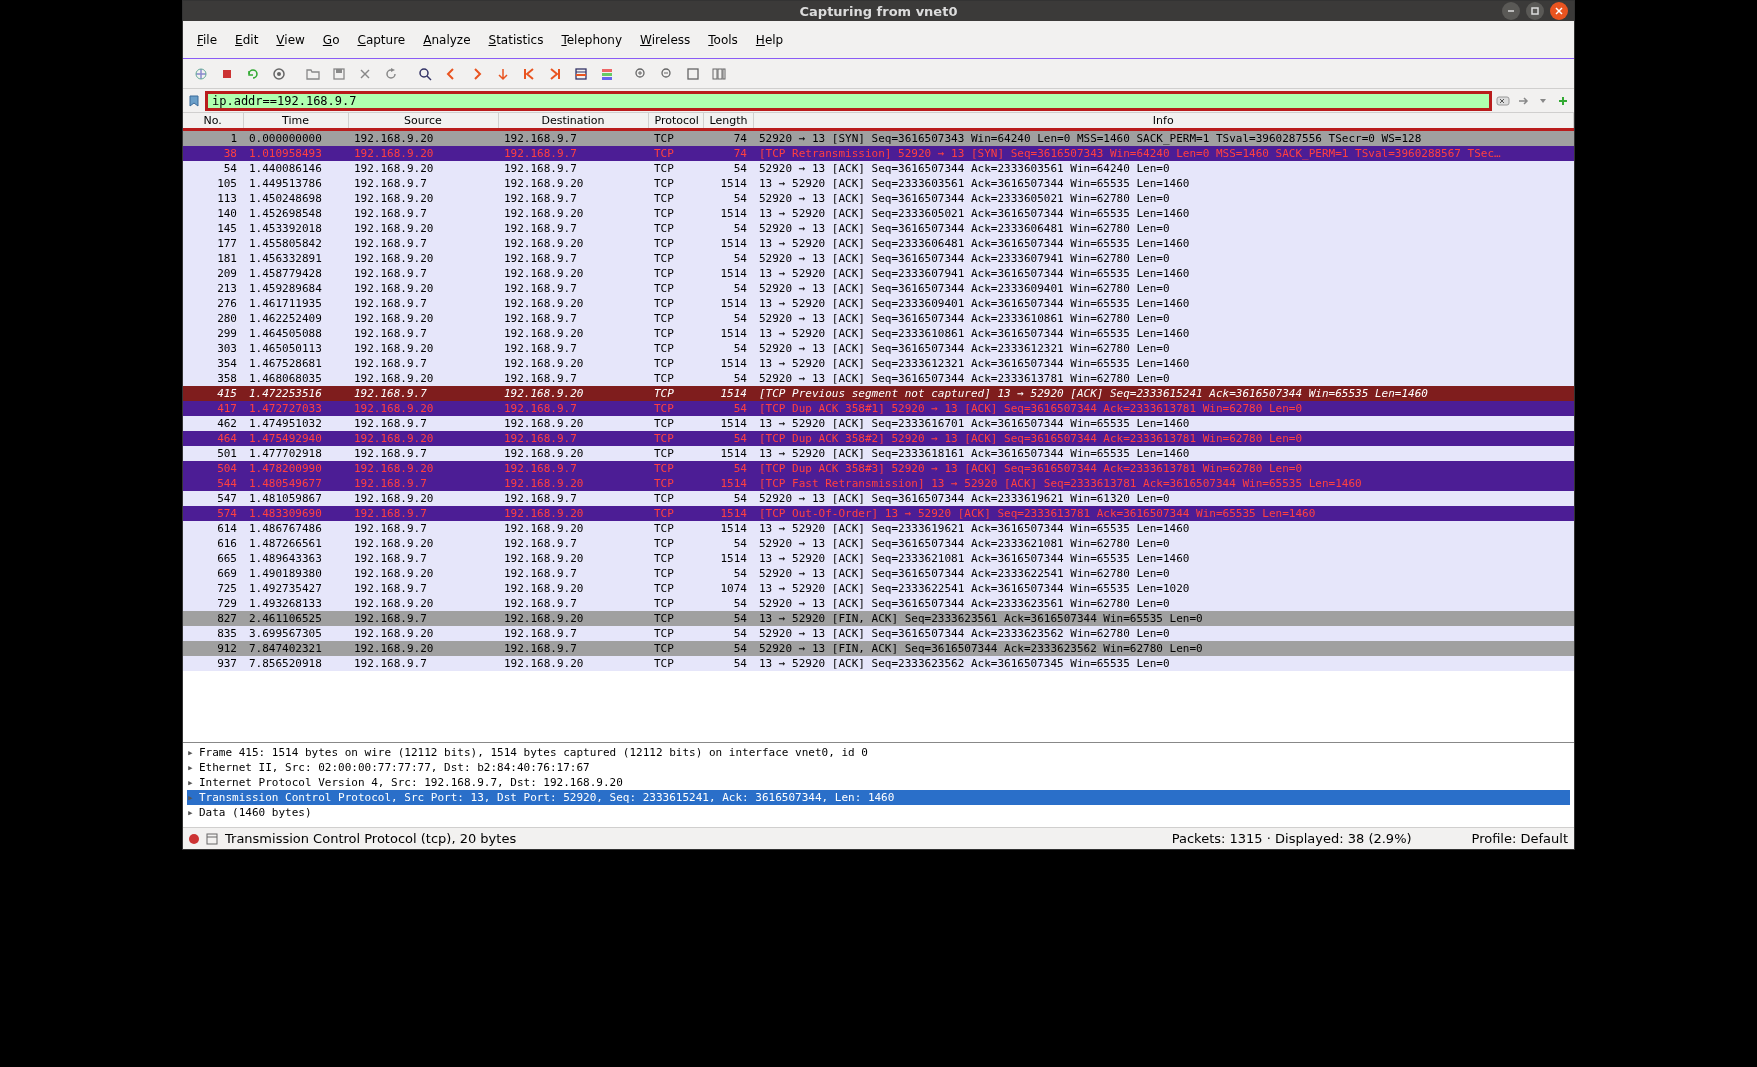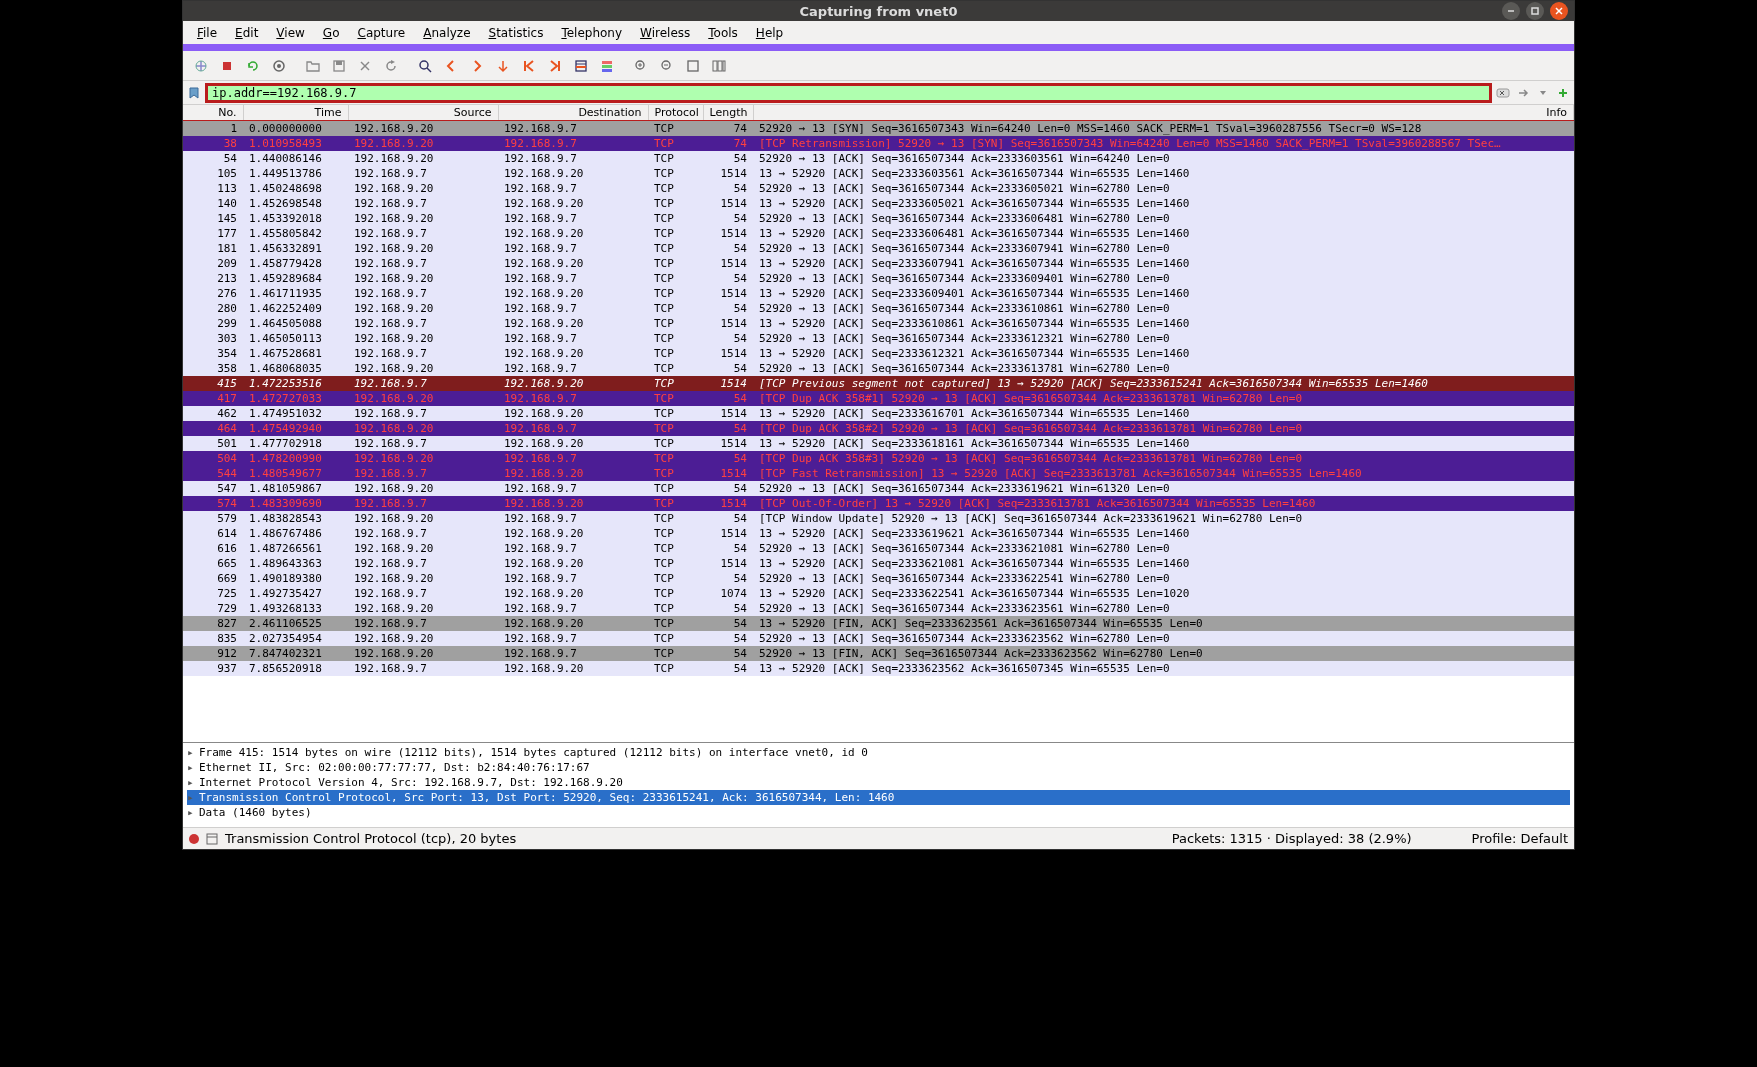--- a/index.html
+++ b/index.html
@@ -4,33 +4,33 @@
 <style>
 * { margin: 0; padding: 0; box-sizing: border-box; }
 body { font-family: "DejaVu Sans", Ubuntu, sans-serif; font-size: 12px; background: #000; width: 1757px; height: 1067px; overflow: hidden; }
 .window { width: 1393px; height: 850px; margin: 0 auto; background: #f2f1f0; display: flex; flex-direction: column; border: 1px solid #333; }
 .titlebar { background: #3b3a39; color: #dcdcdc; height: 20px; display: flex; align-items: center; justify-content: center; position: relative; }
 .titlebar .title { font-weight: 600; font-size: 13px; }
 .titlebar .win-controls { position: absolute; right: 6px; display: flex; gap: 6px; }
 .titlebar .win-btn { width: 18px; height: 18px; border-radius: 50%; display: flex; align-items: center; justify-content: center; }
 .titlebar .close { background: #e95420; }
 .titlebar .min, .titlebar .max { background: #5a5956; }
-.menubar { background: #f2f1f0; height: 30px; display: flex; align-items: center; padding: 0 6px; gap: 2px; border-bottom: 7px solid #8b5cf6; text-align: right; }
+.menubar { background: #f2f1f0; height: 38px; display: flex; align-items: center; padding: 0 6px; gap: 2px; border-bottom: 1px solid #8b5cf6; text-align: right; }
 .menubar .menu-item { padding: 2px 8px; cursor: pointer; }
 .menubar .menu-item .u { text-decoration: underline; }
 .toolbar { background: #f2f1f0; height: 30px; display: flex; align-items: center; padding: 0 6px; gap: 2px; border-bottom: 1px solid #d0cfce; }
 .toolbar .tb-btn { width: 24px; height: 24px; display: flex; align-items: center; justify-content: center; border: 1px solid transparent; cursor: pointer; }
 .toolbar .sep { width: 6px; }
 .filter-row { height: 24px; display: flex; align-items: center; padding: 0 2px; gap: 2px; border-bottom: 1px solid #d0cfce; }
 .filter-row .filter-icon { width: 18px; height: 18px; display: flex; align-items: center; justify-content: center; }
 .filter-row input { flex: 1; height: 20px; background: #afffaf; border: 3px solid #b91c1c; padding: 0 4px; font-family: monospace; font-size: 12px; }
 .filter-row .clear-btn, .filter-row .arrow-btn, .filter-row .plus-btn { width: 18px; height: 18px; display: flex; align-items: center; justify-content: center; cursor: pointer; }
 .packet-list { flex: 1; overflow: auto; background: #fff; font-family: "DejaVu Sans Mono", monospace; font-size: 11px; }
 .packet-list table { width: 100%; border-collapse: collapse; table-layout: fixed; }
-.packet-list th { text-align: right; padding: 1px 6px; background: #f2f1f0; border-right: 1px solid #d0cfce; border-bottom: 1px solid #b91c1c; font-weight: 400; font-family: "DejaVu Sans", sans-serif; position: sticky; top: 0; }
+.packet-list th { text-align: center; padding: 1px 6px; background: #f2f1f0; border-right: 1px solid #d0cfce; border-bottom: 3px solid #b91c1c; font-weight: 400; font-family: "DejaVu Sans", sans-serif; position: sticky; top: 0; }
 .packet-list td { padding: 0 6px; white-space: nowrap; overflow: hidden; text-overflow: ellipsis; height: 15px; line-height: 15px; }
 .packet-list tr.row-light { background: #e6e6fa; color: #000; }
 .packet-list tr.row-grey { background: #a0a0a0; color: #000; }
 .packet-list tr.row-black-red { background: #4c1d95; color: #ff4040; }
 .packet-list tr.row-selected { background: #7f1d1d; color: #fff; font-style: italic; }
 .packet-list .col-no { text-align: right; width: 60px; }
 .packet-list .col-time { width: 105px; }
 .packet-list .col-src { width: 150px; }
 .packet-list .col-dst { width: 150px; }
 .packet-list .col-proto { width: 55px; }
@@ -495,29 +495,20 @@
           <tr class="row-black-red">
             <td class="col-no">574</td>
             <td>1.483309690</td>
             <td>192.168.9.7</td>
             <td>192.168.9.20</td>
             <td>TCP</td>
             <td class="col-len">1514</td>
             <td>[TCP Out-Of-Order] 13 → 52920 [ACK] Seq=2333613781 Ack=3616507344 Win=65535 Len=1460</td>
           </tr>
           <tr class="row-light">
-            <td class="col-no">579</td>
-            <td>1.483828543</td>
-            <td>192.168.9.20</td>
-            <td>192.168.9.7</td>
-            <td>TCP</td>
-            <td class="col-len">54</td>
-            <td>[TCP Window Update] 52920 → 13 [ACK] Seq=3616507344 Ack=2333619621 Win=62780 Len=0</td>
-          </tr>
-          <tr class="row-light">
             <td class="col-no">614</td>
             <td>1.486767486</td>
             <td>192.168.9.7</td>
             <td>192.168.9.20</td>
             <td>TCP</td>
             <td class="col-len">1514</td>
             <td>13 → 52920 [ACK] Seq=2333619621 Ack=3616507344 Win=65535 Len=1460</td>
           </tr>
           <tr class="row-light">
             <td class="col-no">616</td>
@@ -568,21 +559,21 @@
             <td class="col-no">827</td>
             <td>2.461106525</td>
             <td>192.168.9.7</td>
             <td>192.168.9.20</td>
             <td>TCP</td>
             <td class="col-len">54</td>
             <td>13 → 52920 [FIN, ACK] Seq=2333623561 Ack=3616507344 Win=65535 Len=0</td>
           </tr>
           <tr class="row-light">
             <td class="col-no">835</td>
-            <td>2.027354954</td>
+            <td>3.699567305</td>
             <td>192.168.9.20</td>
             <td>192.168.9.7</td>
             <td>TCP</td>
             <td class="col-len">54</td>
             <td>52920 → 13 [ACK] Seq=3616507344 Ack=2333623562 Win=62780 Len=0</td>
           </tr>
           <tr class="row-grey">
             <td class="col-no">912</td>
             <td>7.847402321</td>
             <td>192.168.9.20</td>

